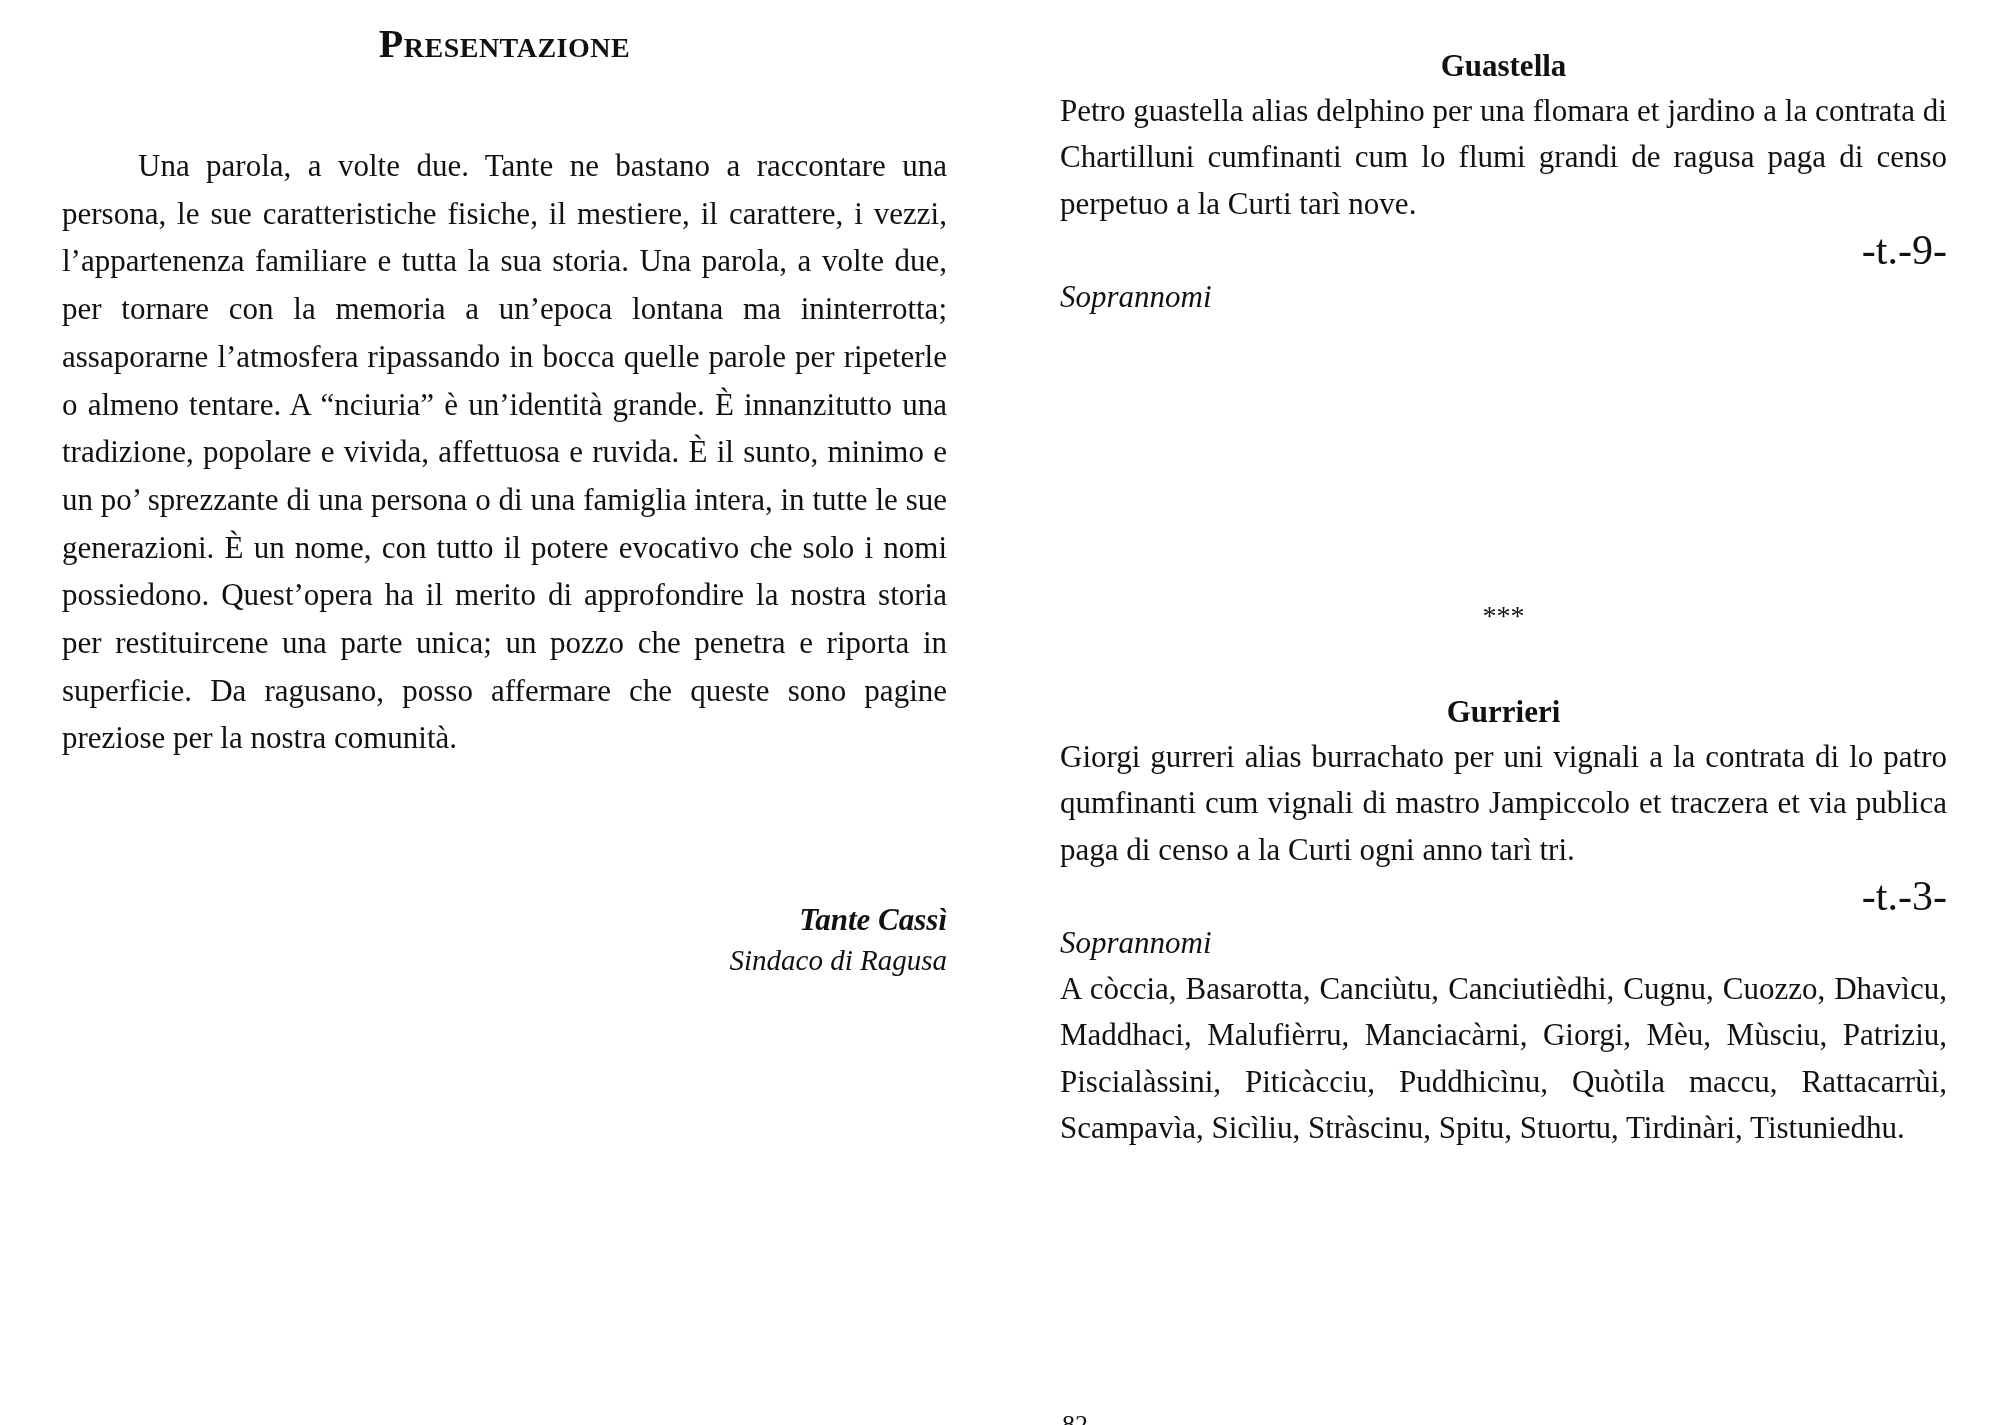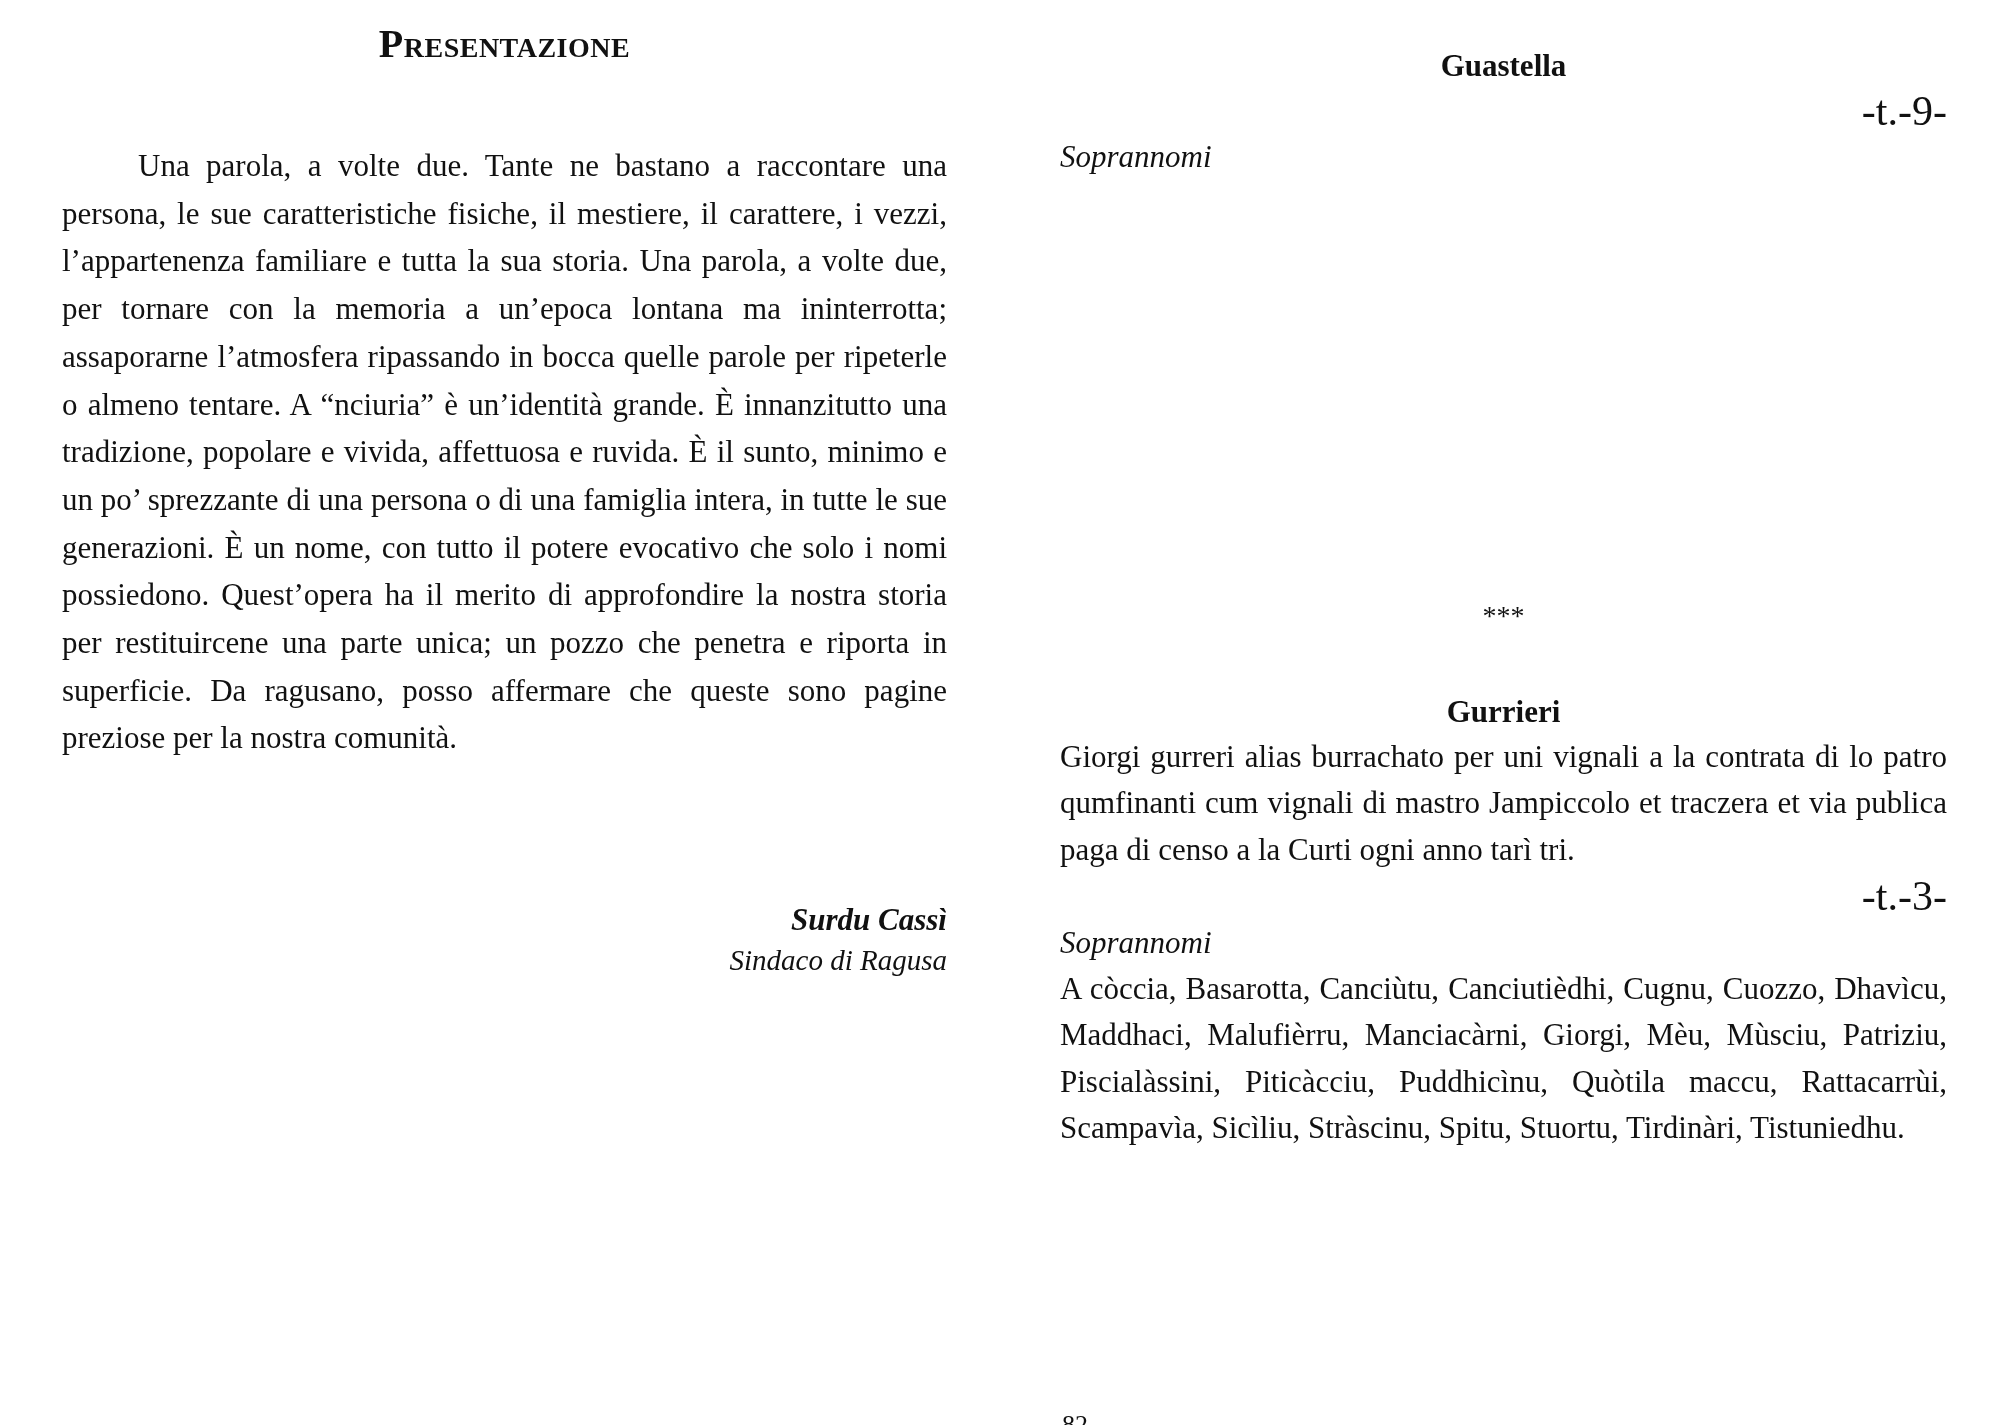--- a/index.html
+++ b/index.html
@@ -136,31 +136,32 @@
     }
   </style>
 </head>
 <body>
 
 <div class="page page-left">
   <div class="left-col">
     <h1 class="chapter-title" style="margin:0;text-align:center;">Presentazione</h1>
     <p class="body-text">Una parola, a volte due. Tante ne bastano a raccontare una persona, le sue caratteristiche fisiche, il mestiere, il carattere, i vezzi, l’appartenenza familiare e tutta la sua storia. Una parola, a volte due, per tornare con la memoria a un’epoca lontana ma ininterrotta; assaporarne l’atmosfera ripassando in bocca quelle parole per ripeterle o almeno tentare. A “nciuria” è un’identità grande. È innanzitutto una tradizione, popolare e vivida, affettuosa e ruvida. È il sunto, minimo e un po’ sprezzante di una persona o di una famiglia intera, in tutte le sue generazioni. È un nome, con tutto il potere evocativo che solo i nomi possiedono. Quest’opera ha il merito di approfondire la nostra storia per restituircene una parte unica; un pozzo che penetra e riporta in superficie. Da ragusano, posso affermare che queste sono pagine preziose per la nostra comunità.</p>
     <div class="signature">
-      <div class="name">Surdu Cassì</div>
+      <div class="name">Tante Cassì</div>
       <div class="role">Sindaco di Ragusa</div>
     </div>
   </div>
 </div>
 
 <div class="page page-right">
   <div class="right-col">
 
     <div class="entry entry-1">
       <div class="entry-title">Guastella</div>
+      <p class="entry-text">Petro guastella alias delphino per una flomara et jardino a la contrata di Chartilluni cumfinanti cum lo flumi grandi de ragusa paga di censo perpetuo a la Curti tarì nove.</p>
       <div class="entry-amount">-t.-9-</div>
       <div class="nickname-label">Soprannomi</div>
     </div>
 
     <div class="separator">***</div>
 
     <div class="entry entry-2">
       <div class="entry-title">Gurrieri</div>
       <p class="entry-text">Giorgi gurreri alias burrachato per uni vignali a la contrata di lo patro qumfinanti cum vignali di mastro Jampiccolo et traczera et via publica paga di censo a la Curti ogni anno tarì tri.</p>
       <div class="entry-amount">-t.-3-</div>

